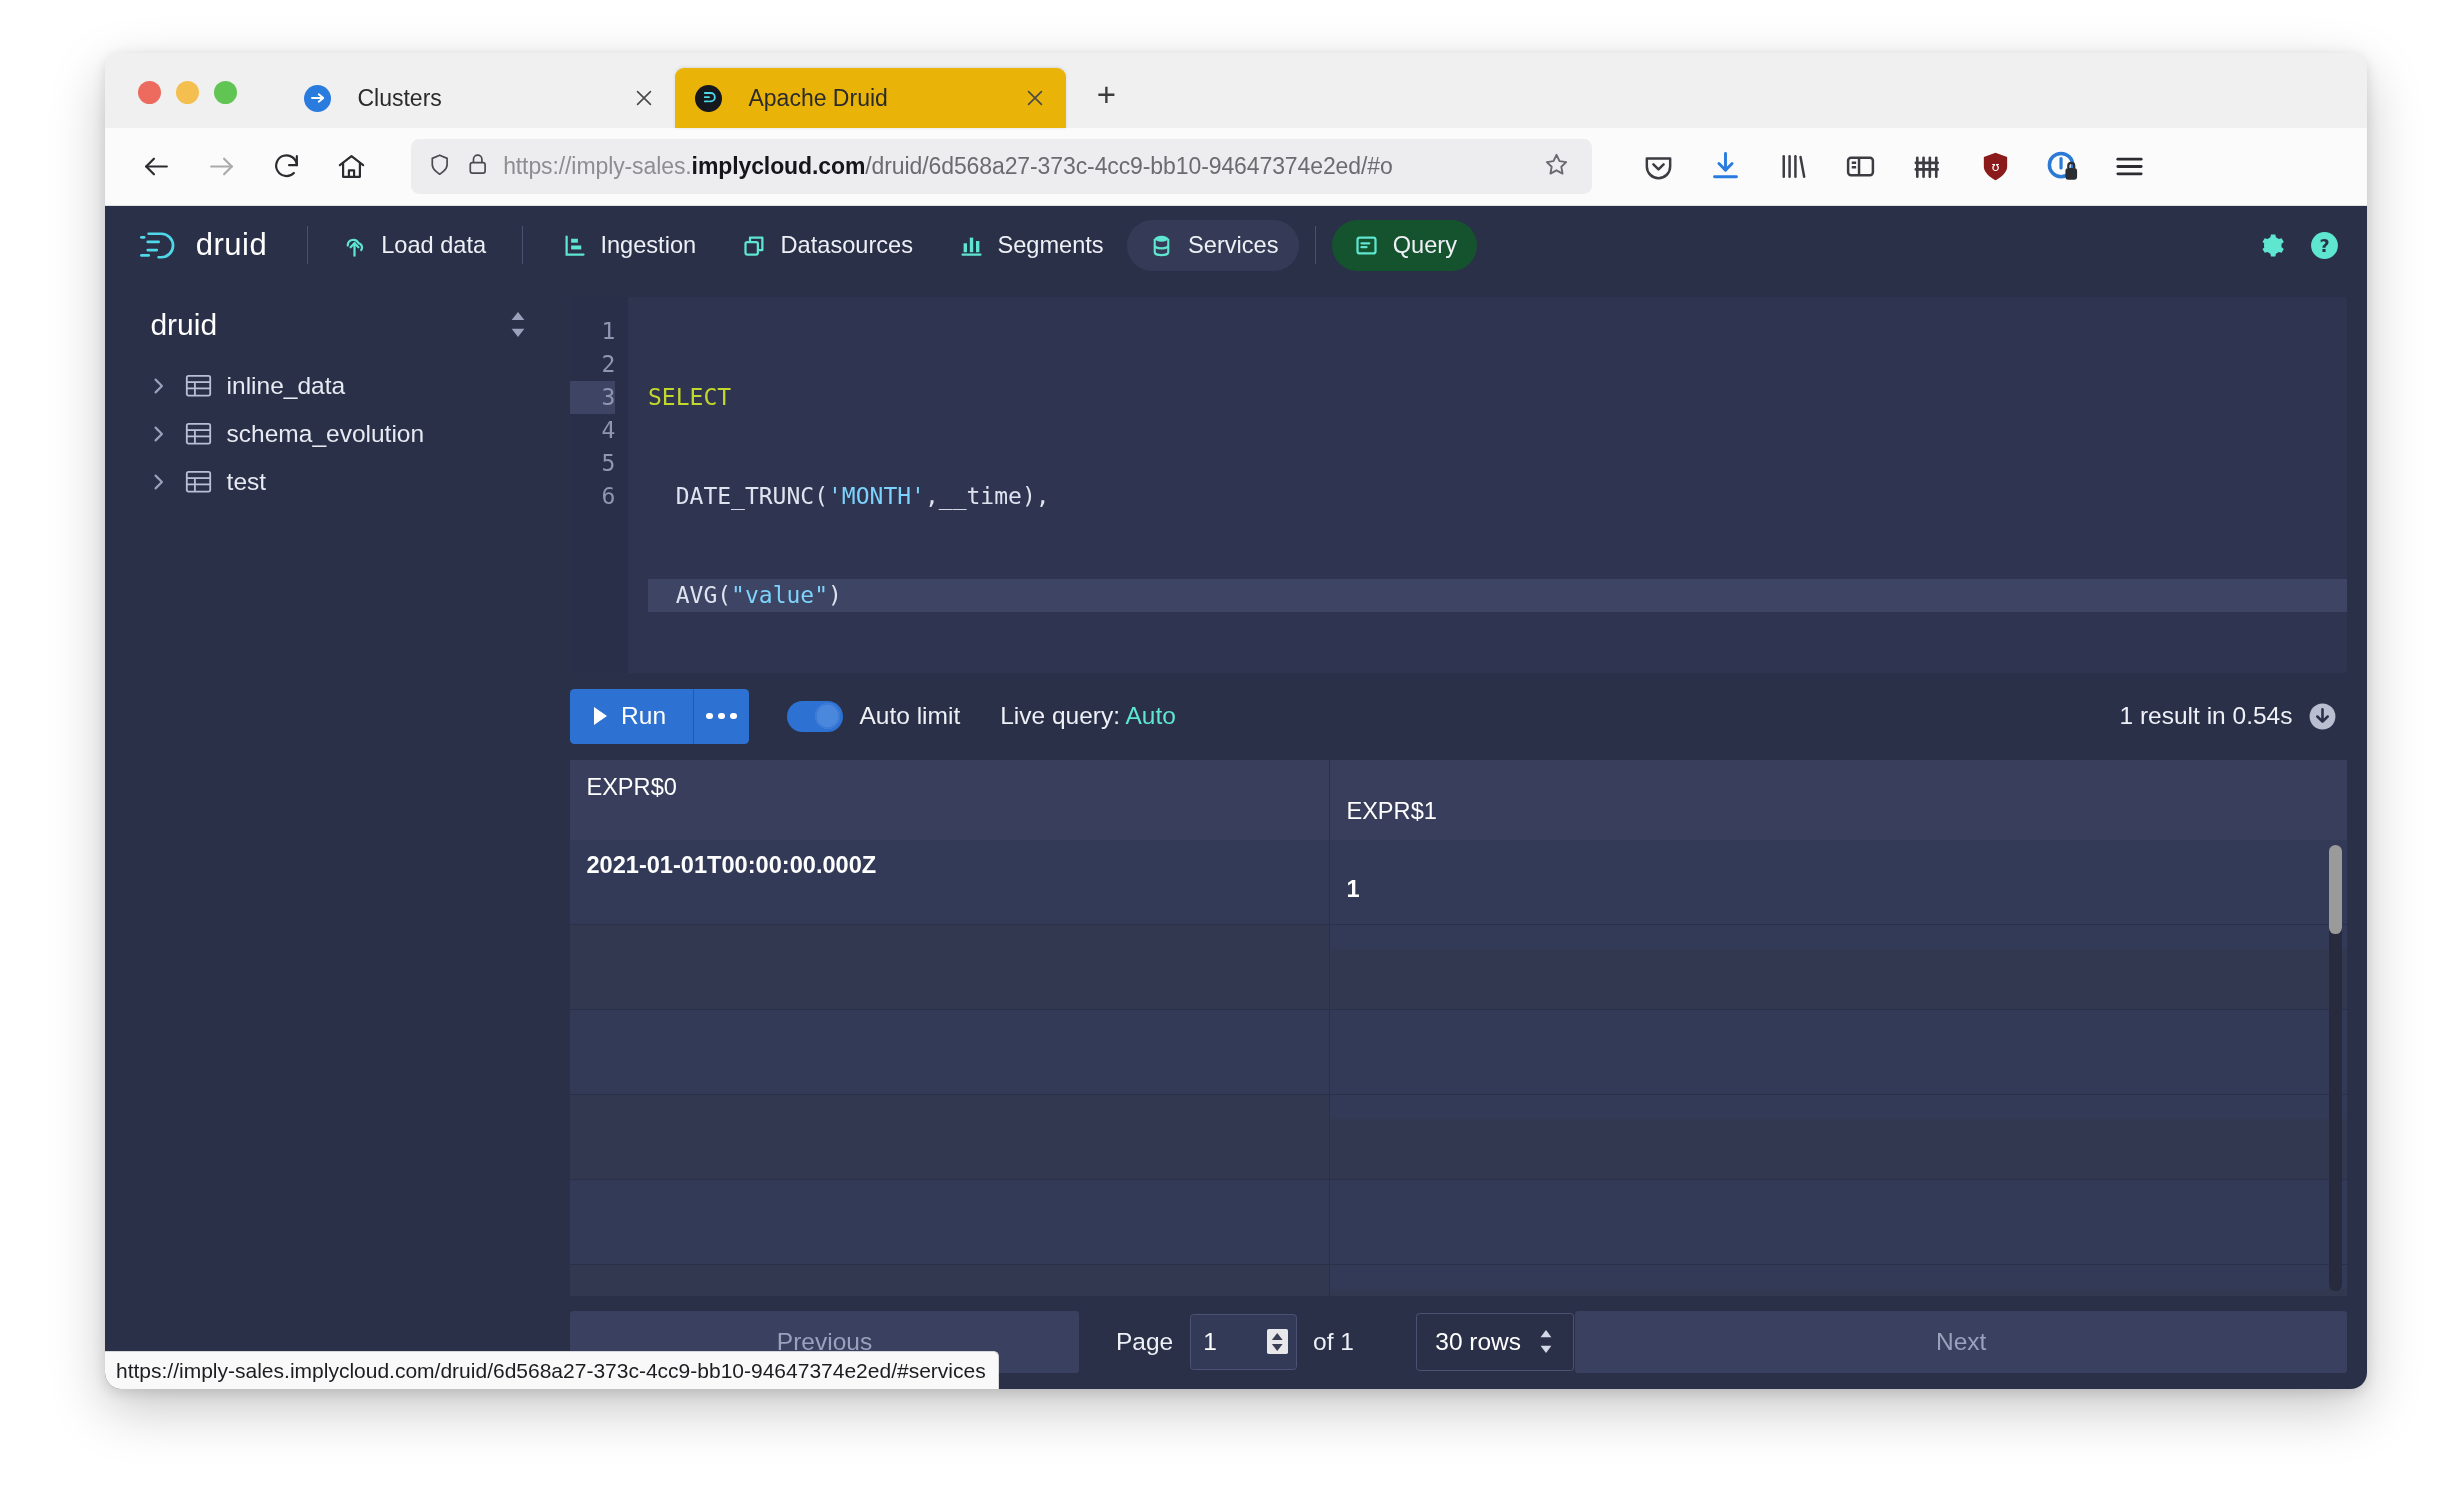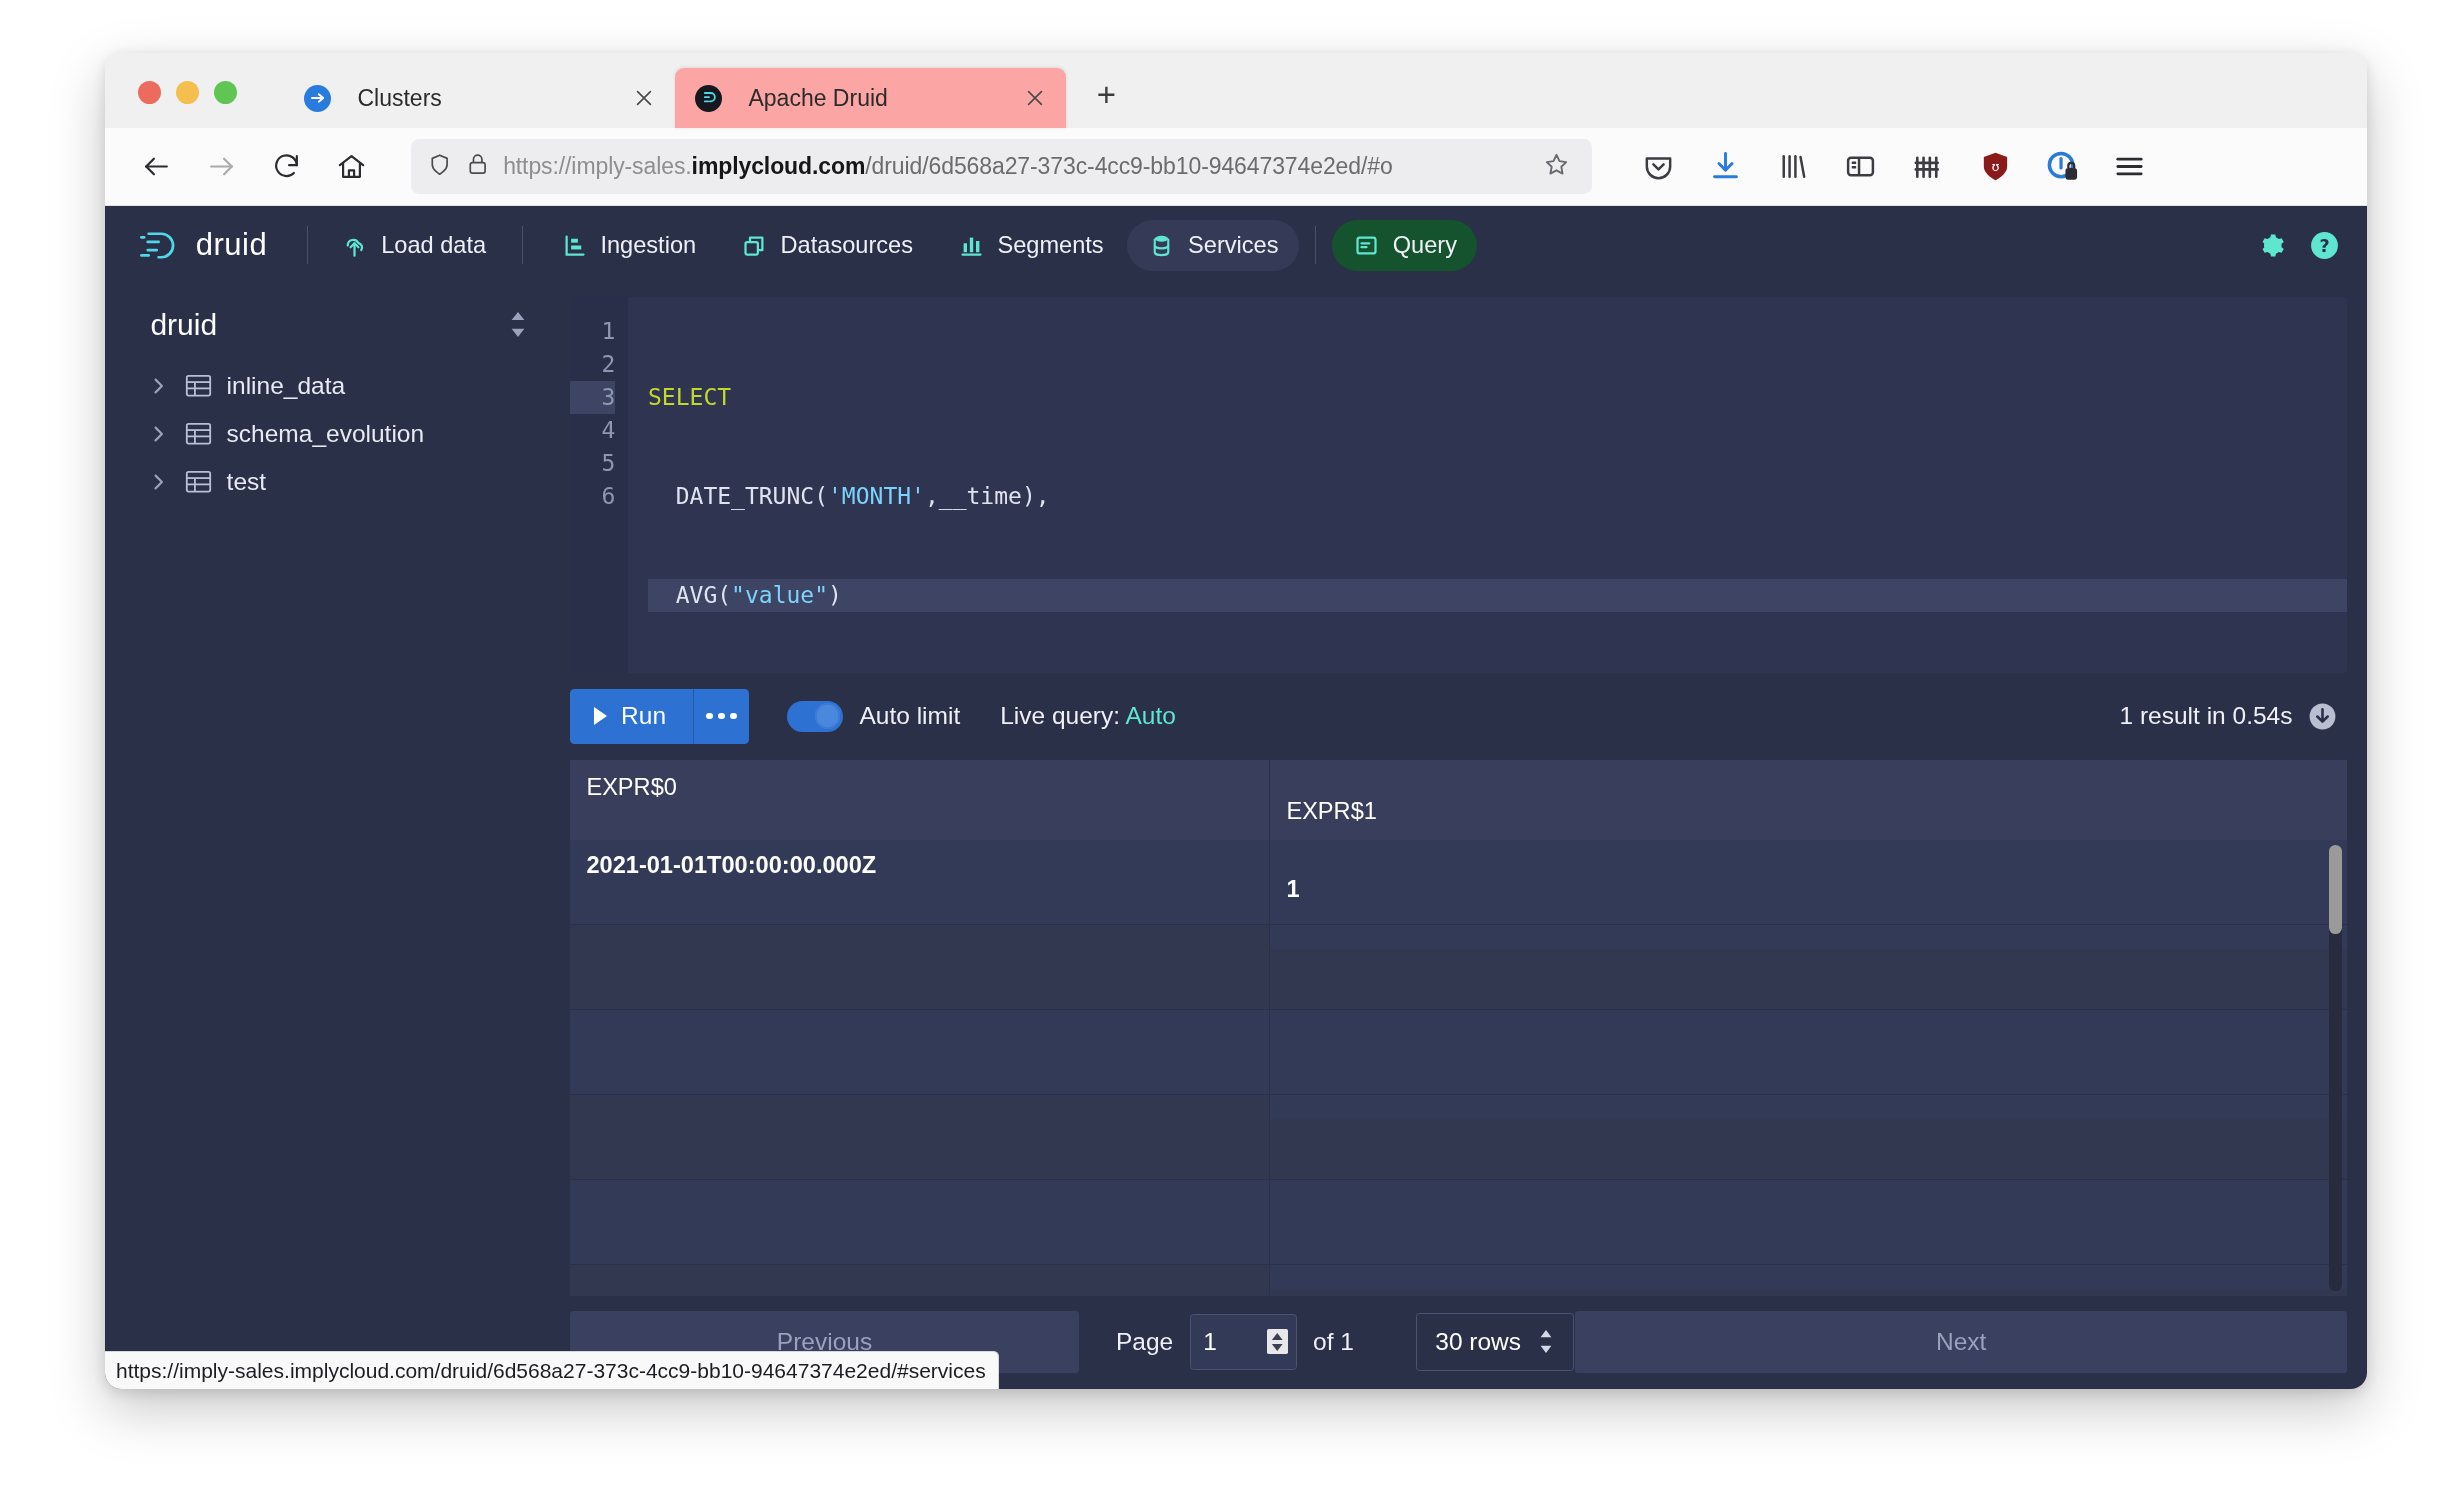--- a/index.html
+++ b/index.html
@@ -39,21 +39,21 @@
   .tabs { display: flex; align-items: flex-end; margin-left: 47px; height: 100%; }
   .tab {
     height: 60px; width: 391px;
     display: flex; align-items: center;
     padding: 0 16.4px 0 20px;
     border-radius: 9px 9px 0 0;
     position: relative;
     font-size: 23px; color: #2b2b2b;
     gap: 26px;
   }
-  .tab.active { background: #fca5a5; box-shadow: 0 -0.9px 3.6px rgba(0,0,0,0.10); }
+  .tab.active { background: #eab308; box-shadow: 0 -0.9px 3.6px rgba(0,0,0,0.10); }
   .tab .favicon { width: 27px; height: 27px; flex: none; border-radius: 50%; display:flex; align-items:center; justify-content:center;}
   .fav-clusters { background: #2a7bde; }
   .fav-clusters svg { width: 18px; height: 18px; }
   .fav-druid { background: #15191f; }
   .fav-druid svg { width: 20px; height: 20px; }
   .tab .tab-title { flex: 1; white-space: nowrap; overflow: hidden; text-overflow: ellipsis; }
   .tab .tab-close { width: 31px; height: 31px; display:flex; align-items:center; justify-content:center;
                     color:#4a4a4a; font-size: 23.6px; flex: none; }
   .newtab { width: 51px; height: 51px; display:flex; align-items:center; justify-content:center;
             margin: 0 0 7.3px 14.5px; font-size: 33px; color: #3c3c3c; font-weight: 300; }
@@ -197,21 +197,21 @@
   .resultinfo { display: flex; align-items: center; gap: 14.5px; font-size: 24.5px; color: #eef0f6; padding-right: 9px;}
   .dlbtn svg { width: 31px; height: 31px; display: block; }
 
   
   .results { flex: 1; min-height: 0; display: flex; flex-direction: column; }
   .thead { display: flex; background: #383e5c; flex: none; }
   .th {
     padding: 14.5px 16.4px; font-size: 23.6px; color: #fff; border-right: 1.8px solid #2b3049;
   }
   .th:last-child { border-right: none; }
-  .col0 { width: 700px; flex: none; }
+  .col0 { width: 760px; flex: none; }
   .col1 { flex: 1; margin-top: 24px; }
 
   .tbody { flex: 1; min-height: 0; position: relative; overflow: hidden; background: #333a57; }
   .tr { display: flex; border-bottom: 1.8px solid #2b3049; }
   .td { padding: 12.7px 16.4px; font-size: 23.6px; color: #fff; border-right: 1.8px solid #2b3049; min-height: 60px;}
   .td:last-child { border-right: none; }
   .tr.r0 .td { font-weight: 700; background: #333a57; }
   .tr.alt .td { background: #31384f; }
 
   .vscroll { position: absolute; right: 5.5px; top: 5.5px; width: 12.7px; bottom: 5.5px; background: #272b3d; border-radius: 6.4px; }

